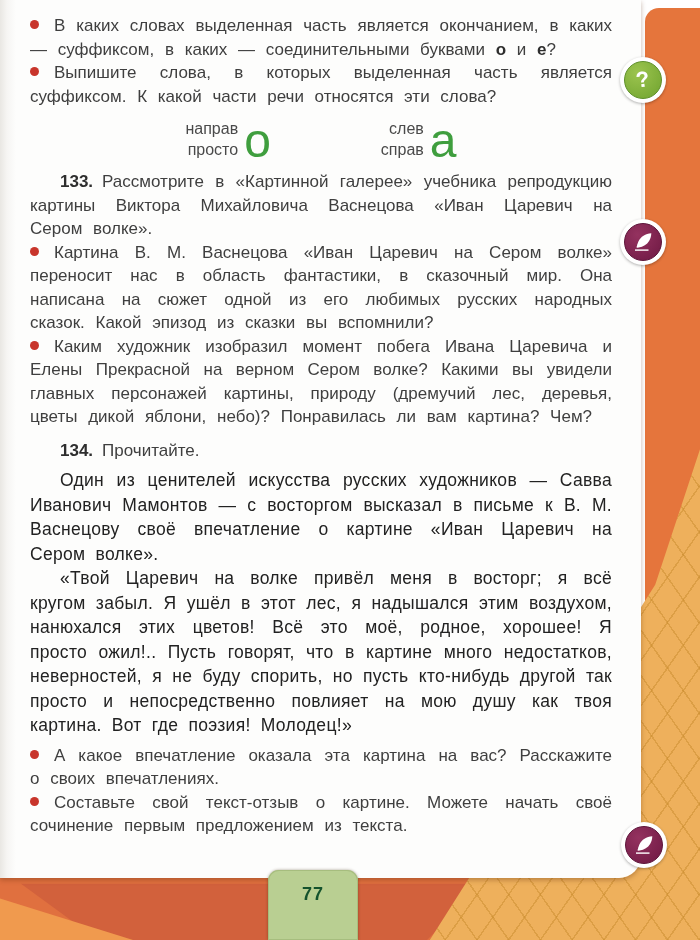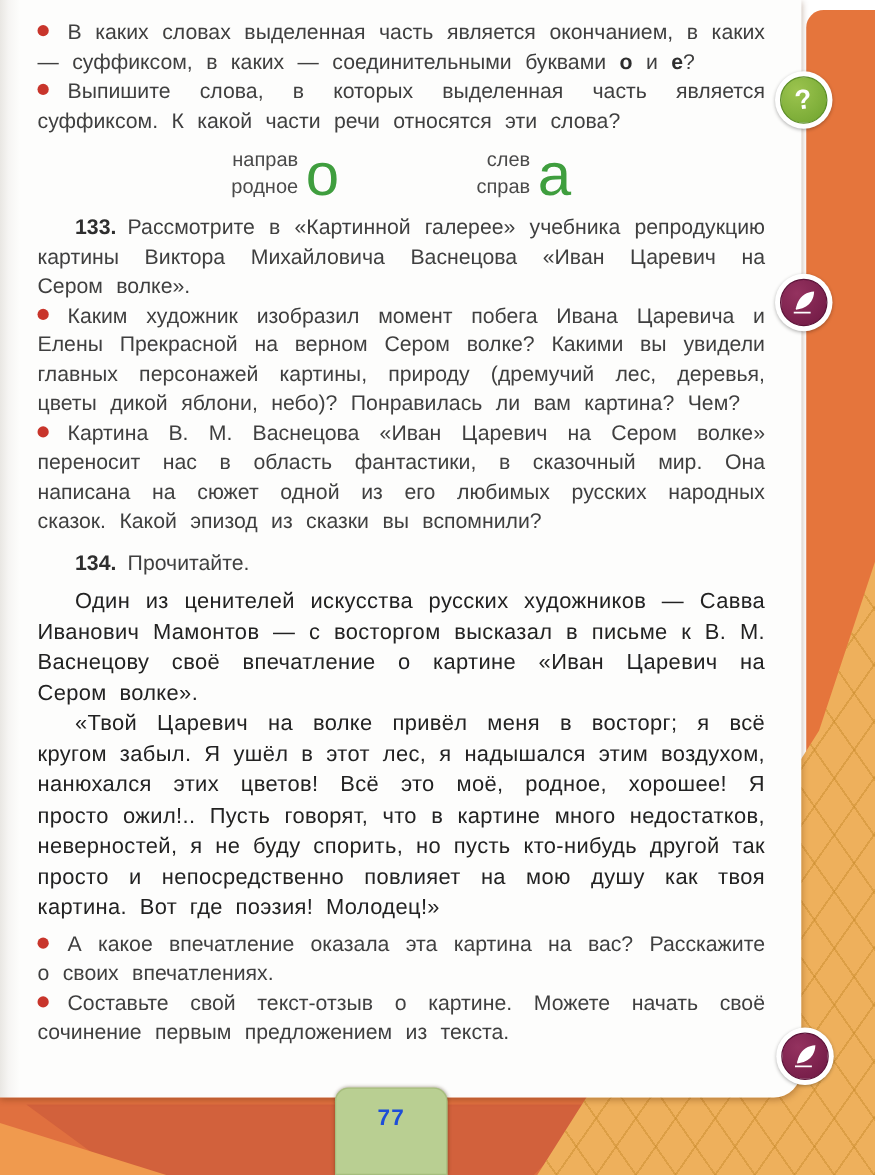--- a/index.html
+++ b/index.html
@@ -57,21 +57,21 @@
     border:1.5px solid #5c1238;box-sizing:border-box;}
   .pos-help{left:620px;top:57px;}
   .pos-feather1{left:620px;top:219px;}
   .pos-feather2{left:621px;top:822px;}
 
   
   .page-tab{position:absolute;left:268px;top:870px;width:90px;height:70px;
     background:#b9cf92;border-radius:11px 11px 0 0;
     box-shadow:0 0 3px rgba(60,40,10,.45), inset 0 0 0 1px #a6bd7e;
     display:flex;justify-content:center;}
-  .page-num{margin-top:14px;font-weight:bold;font-size:18px;color:#1d4ed8;letter-spacing:1px;}
+  .page-num{margin-top:14px;font-weight:bold;font-size:18px;color:#14532d;letter-spacing:1px;}
 </style>
 </head>
 <body>
 
 <div class="canvas">
 
   <div class="right-strip"></div>
   <div class="bottom-band">
     <div class="band-dark"></div>
     <div class="band-light"></div>
@@ -86,43 +86,43 @@
       </p>
 
       <p class="sans">
         <span class="bullet-dot"></span><span>Выпишите слова, в которых выделенная часть является суффиксом. К какой части речи относятся эти слова?</span>
       </p>
 
       <div class="word-pairs">
         <div class="pair">
           <div class="pair-stack">
             <div>направ</div>
-            <div>родное</div>
+            <div>просто</div>
           </div>
           <span class="big-letter">о</span>
         </div>
         <div class="pair">
           <div class="pair-stack">
             <div>слев</div>
             <div>справ</div>
           </div>
           <span class="big-letter">а</span>
         </div>
       </div>
 
       <p class="sans ex">
         <span class="ex-num">133.</span><span>Рассмотрите в «Картинной галерее» учебника репродукцию картины Виктора Михайловича Васнецова «Иван Царевич на Сером волке».</span>
       </p>
 
       <p class="sans">
-        <span class="bullet-dot"></span><span>Каким художник изобразил момент побега Ивана Царевича и Елены Прекрасной на верном Сером волке? Какими вы увидели главных персонажей картины, природу (дремучий лес, деревья, цветы дикой яблони, небо)? Понравилась ли вам картина? Чем?</span>
+        <span class="bullet-dot"></span><span>Картина В. М. Васнецова «Иван Царевич на Сером волке» переносит нас в область фантастики, в сказочный мир. Она написана на сюжет одной из его любимых русских народных сказок. Какой эпизод из сказки вы вспомнили?</span>
       </p>
 
       <p class="sans">
-        <span class="bullet-dot"></span><span>Картина В. М. Васнецова «Иван Царевич на Сером волке» переносит нас в область фантастики, в сказочный мир. Она написана на сюжет одной из его любимых русских народных сказок. Какой эпизод из сказки вы вспомнили?</span>
+        <span class="bullet-dot"></span><span>Каким художник изобразил момент побега Ивана Царевича и Елены Прекрасной на верном Сером волке? Какими вы увидели главных персонажей картины, природу (дремучий лес, деревья, цветы дикой яблони, небо)? Понравилась ли вам картина? Чем?</span>
       </p>
 
       <p class="sans ex">
         <span class="ex-num">134.</span><span>Прочитайте.</span>
       </p>
 
       <p class="serif mt6">Один из ценителей искусства русских художников — Савва Иванович Мамонтов — с восторгом высказал в письме к В. М. Васнецову своё впечатление о картине «Иван Царевич на Сером волке».</p>
       <p class="serif">«Твой Царевич на волке привёл меня в восторг; я всё кругом забыл. Я ушёл в этот лес, я надышался этим воздухом, нанюхался этих цветов! Всё это моё, родное, хорошее! Я просто ожил!.. Пусть говорят, что в картине много недостатков, неверностей, я не буду спорить, но пусть кто-нибудь другой так просто и непосредственно повлияет на мою душу как твоя картина. Вот где поэзия! Молодец!»</p>
 
       <p class="sans mt6">

